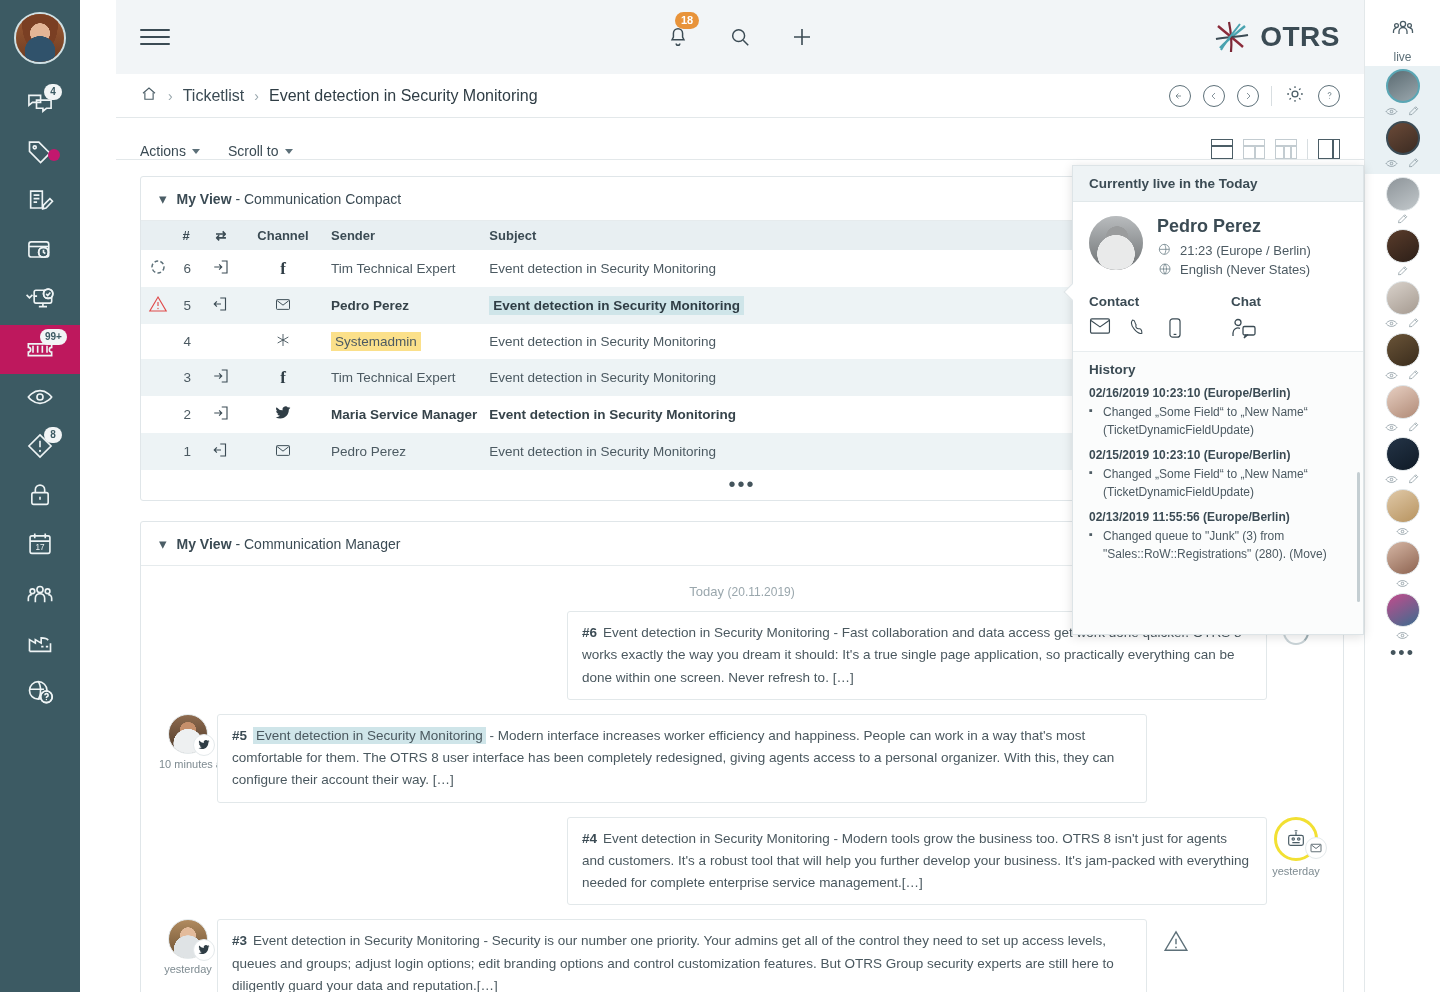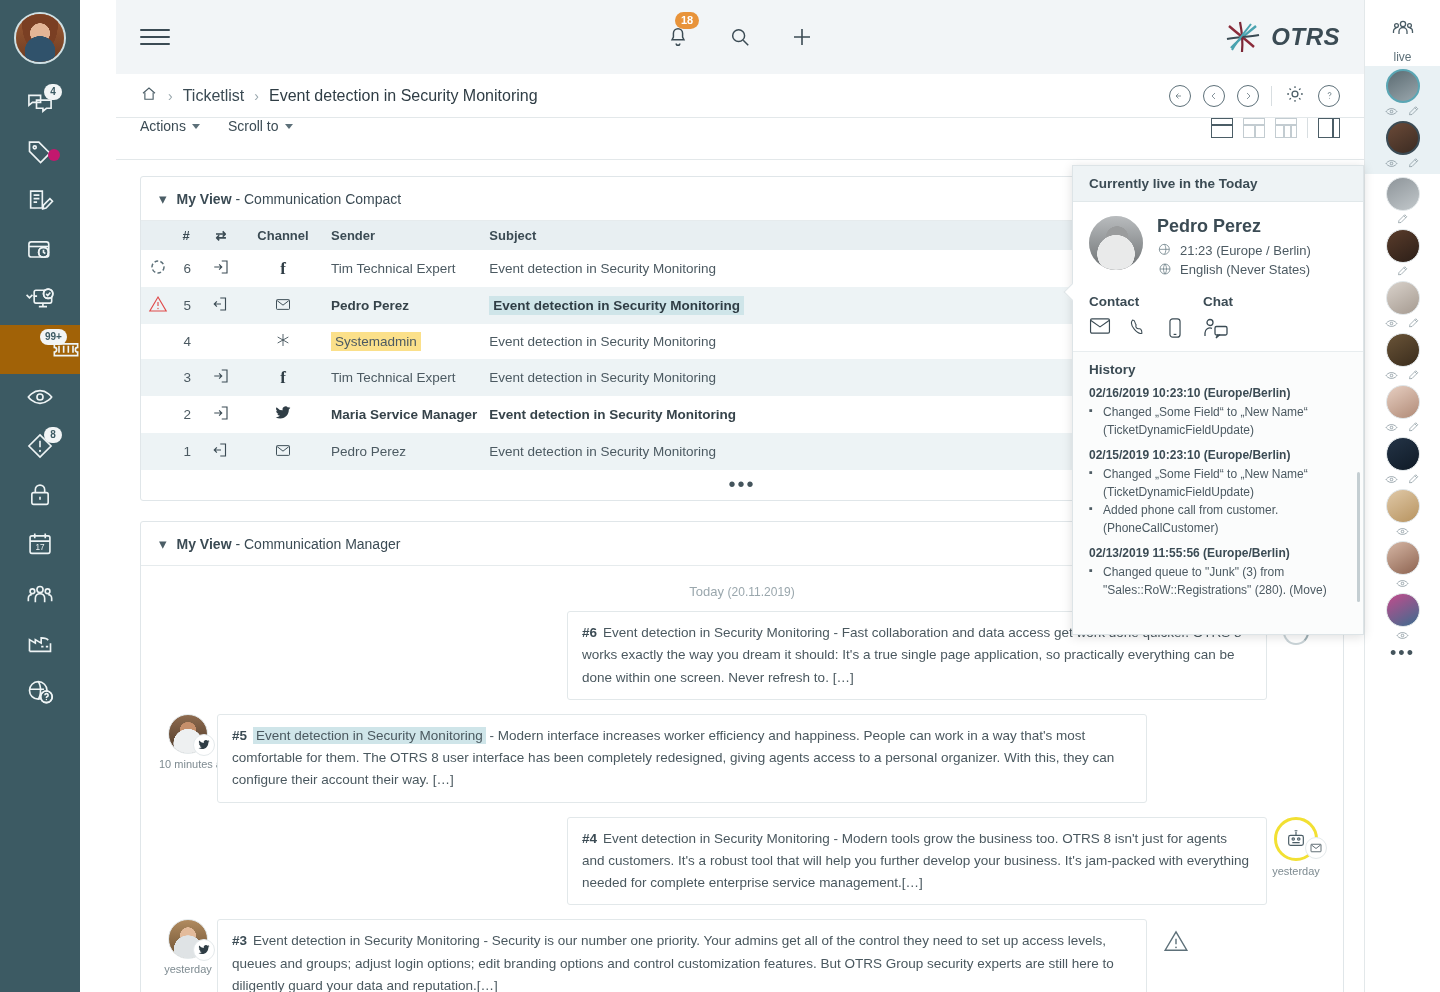--- a/index.html
+++ b/index.html
@@ -33,21 +33,21 @@
       radial-gradient(circle at 50% 78%, #30526b 0 34%, transparent 35%),
       radial-gradient(circle at 50% 40%, #e3b596 0 26%, transparent 27%),
       radial-gradient(ellipse at 50% 22%, #7a3f23 0 52%, transparent 53%),
       linear-gradient(#9d5a33, #6d3c22);
   }
   .rail-item {
     width: 80px; height: 49px;
     display: flex; align-items: center; justify-content: center;
     position: relative; cursor: pointer;
   }
-  .rail-item.active { background: #a16207; justify-content: flex-end; }
+  .rail-item.active { background: #be185d; }
   .rail-item svg { stroke: #eef4f5; fill: none; stroke-width: 1.4; }
   .rail-badge {
     position: absolute; background: #f2f5f6; color: #3c5a63;
     border-radius: 10px; font-size: 10px; line-height: 1;
     padding: 3px 5px; font-weight: 600;
     top: 4px; left: 44px; min-width: 18px; text-align: center;
   }
   .rail-dot {
     position:absolute; width:12px; height:12px; border-radius:50%;
     background:#c2186e; top:20px; left:48px;
@@ -65,38 +65,38 @@
   .hamburger span { display:block; height:2px; background:#3b4b54; margin:5px 0; border-radius:1px;}
   .top-center { position:absolute; left:0; right:0; display:flex; justify-content:center; gap:32px; align-items:center; pointer-events:none;}
   .top-center > * { pointer-events:auto; }
   .top-icon { width:30px; height:30px; position:relative; cursor:pointer; display:flex; align-items:center; justify-content:center;}
   .top-icon svg { stroke:#3b4b54; fill:none; stroke-width:1.6;}
   .bell-badge {
     position:absolute; top:-10px; left:12px; background:#e8933a; color:#fff;
     border-radius:11px; font-size:11px; font-weight:600; padding:2px 6px; line-height:1.2;
   }
   .logo { margin-left:auto; display:flex; align-items:center; gap:8px; }
-  .logo-text { font-size:24px; font-weight:700; color:#3b4b54; letter-spacing:0.5px;font-style:italic;}
+  .logo-text { font-size:28px; font-weight:700; color:#3b4b54; letter-spacing:0.5px;}
 
   .breadcrumbbar {
     height:44px; display:flex; align-items:center; padding:0 24px;
     border-bottom:1px solid #e3e8ea; flex:0 0 44px; background:#fff;
   }
   .bc-list { display:flex; align-items:center; gap:10px; font-size:16px; color:#3b4b54;}
   .bc-sep { color:#9aa8ae; font-size:14px;}
   .bc-item { cursor:pointer; }
   .bc-current { color:#2f3d45; }
   .bc-actions { margin-left:auto; display:flex; align-items:center; gap:12px;}
   .circ-ico { width:22px; height:22px; border-radius:50%; border:1.4px solid #5d7079;
       display:flex; align-items:center; justify-content:center; cursor:pointer;}
   .circ-ico svg { stroke:#5d7079; fill:none; stroke-width:1.5;}
   .vbar { width:1px; height:20px; background:#d8dee1; }
 
   .actionbar {
-    height:42px; display:flex; align-items:flex-start; padding:0 24px;
+    height:42px; display:flex; align-items:flex-end; padding:0 24px;
     border-bottom:1px solid #e3e8ea; flex:0 0 42px; background:#fff;
   }
   .act-menu { display:flex; align-items:center; gap:6px; font-size:14px; color:#3b4b54; margin-right:28px; cursor:pointer;}
   .caret { width:0;height:0;border-left:4px solid transparent;border-right:4px solid transparent;border-top:5px solid #5d7079;}
   .layout-icons { margin-left:auto; display:flex; align-items:center; gap:10px;}
   .lay { width:22px; height:20px; border:1.6px solid #4b5d66; cursor:pointer; position:relative;}
   .lay.dim { border-color:#c3ccd1; }
   .lay i { position:absolute; background:#4b5d66; display:block; }
   .lay.dim i { background:#c3ccd1; }
 
@@ -170,21 +170,21 @@
     position:absolute; left:1072px; top:165px; width:292px; height:470px;
     background:#fff; border:1px solid #dde4e7; box-shadow:0 2px 10px rgba(0,0,0,.13);
     display:flex; flex-direction:column; z-index:40;
   }
   .live-head { background:#eef3f5; padding:10px 16px; font-size:13.5px; font-weight:700; color:#3b4b54; border-bottom:1px solid #e1e8ea;}
   .live-person { display:flex; padding:14px 16px 8px; gap:14px;}
   .lp-av { width:54px;height:54px;border-radius:50%;overflow:hidden;flex:0 0 54px; background:#d6d9da; position:relative;}
   .lp-name { font-size:18px; font-weight:700; color:#3b4b54; margin-bottom:5px;}
   .lp-line { display:flex; align-items:center; gap:7px; font-size:13px; color:#4c5a62; margin-bottom:3px;}
   .lp-line svg { stroke:#6f8189; fill:none; stroke-width:1.2;}
-  .live-contact { display:flex; padding:6px 16px 12px; gap:20px; border-bottom:1px solid #e8edef;}
+  .live-contact { display:flex; padding:6px 16px 12px; gap:48px; border-bottom:1px solid #e8edef;}
   .lc-h { font-size:13.5px; font-weight:700; color:#3b4b54; margin-bottom:8px;}
   .lc-icons { display:flex; gap:18px;}
   .lc-icons svg { stroke:#3b4b54; fill:none; stroke-width:1.3; cursor:pointer;}
   .live-hist { padding:10px 16px 10px; overflow:hidden; position:relative; flex:1 1 auto; background:#fbfcfc;}
   .hist-h { font-size:13.5px; font-weight:700; color:#3b4b54; margin-bottom:8px;}
   .hist-date { font-size:12px; font-weight:700; color:#3b4b54; margin:9px 0 3px;}
   .hist-li { font-size:12px; color:#4c5a62; line-height:1.5; padding-left:14px; position:relative;}
   .hist-li:before { content:"▪"; position:absolute; left:0; top:-1px; color:#4c5a62; font-size:11px;}
   .hist-scroll { position:absolute; right:3px; top:120px; width:3px; height:130px; background:#c4ced2; border-radius:2px;}
   .panel-arrow { position:absolute; left:-7px; top:120px; width:12px;height:12px;background:#fff;border-left:1px solid #dde4e7;border-bottom:1px solid #dde4e7; transform:rotate(45deg);}
@@ -827,21 +827,20 @@
         </div>
       </div>
     </div>
     <div class="live-hist">
       <div class="hist-h">History</div>
       <div id="hist-list">
           <div class="hist-date">02/16/2019 10:23:10 (Europe/Berlin)</div>
           <div class="hist-li">Changed „Some Field“ to „New Name“ (TicketDynamicFieldUpdate)</div>
           <div class="hist-date">02/15/2019 10:23:10 (Europe/Berlin)</div>
           <div class="hist-li">Changed „Some Field“ to „New Name“ (TicketDynamicFieldUpdate)</div>
-          <div class="hist-li">Added phone call from customer. (PhoneCallCustomer)</div>
           <div class="hist-date">02/13/2019 11:55:56 (Europe/Berlin)</div>
           <div class="hist-li">Changed queue to "Junk" (3) from "Sales::RoW::Registrations" (280). (Move)</div>
         </div>
       <div class="hist-scroll"></div>
     </div>
   </div>
 
 </div>
 
 </body></html>

